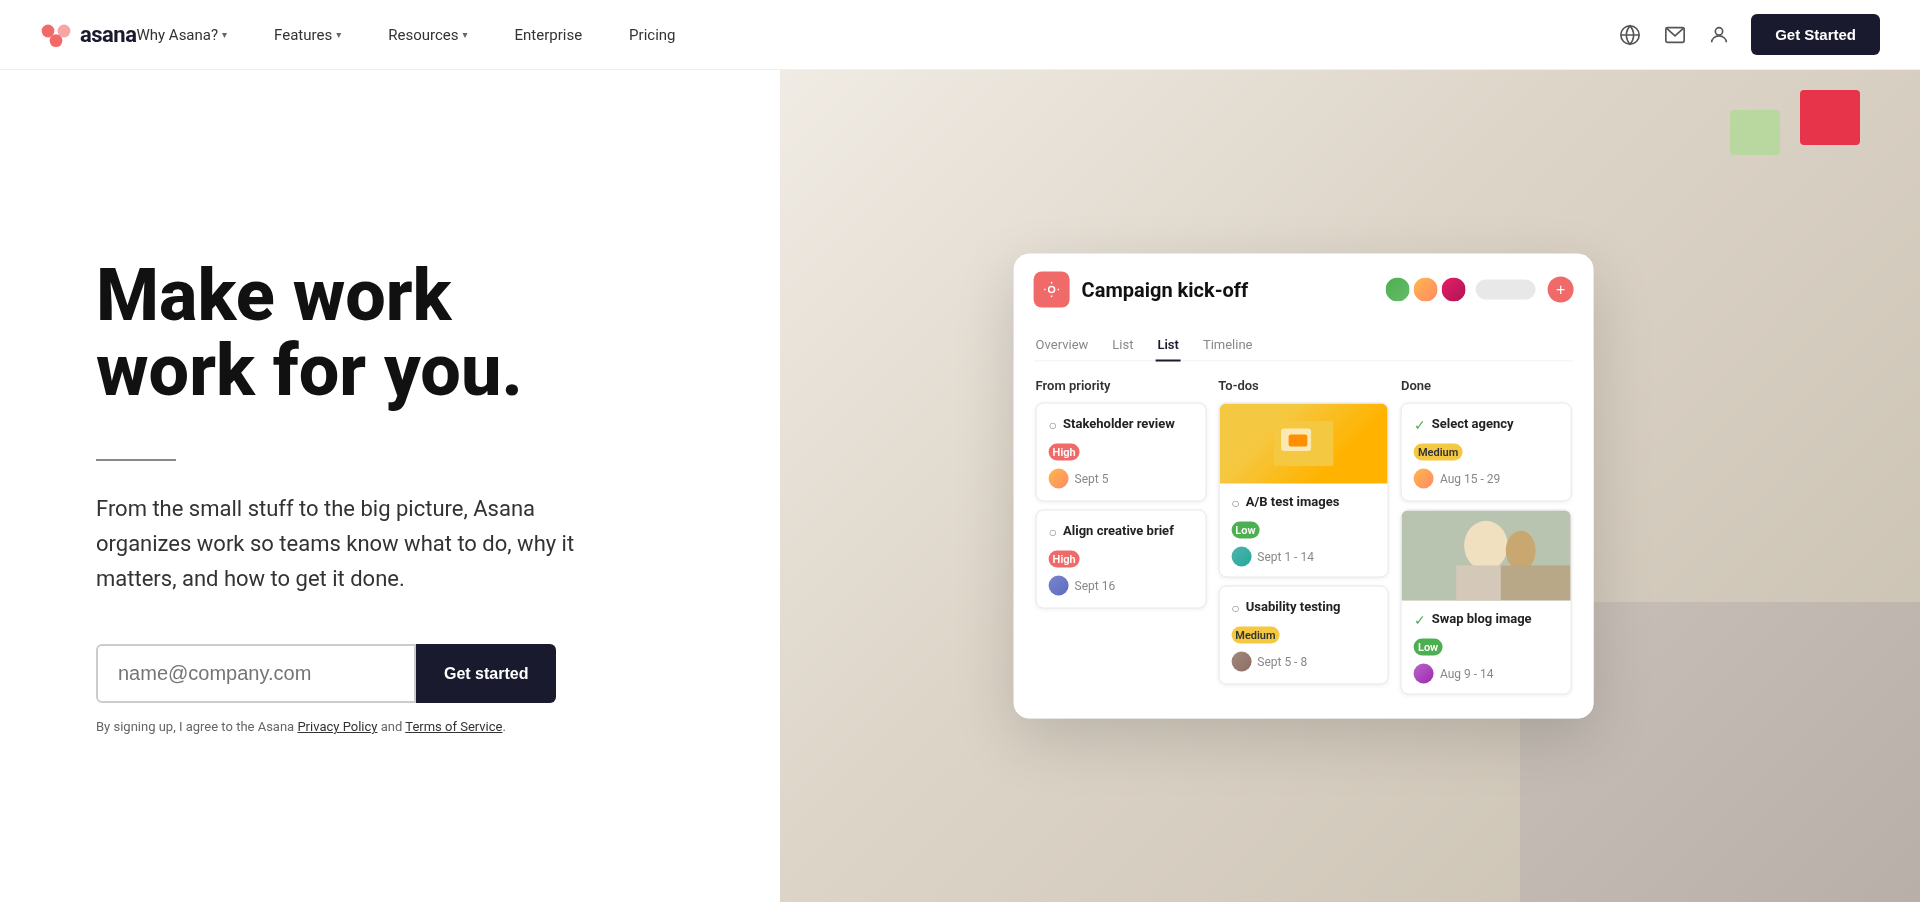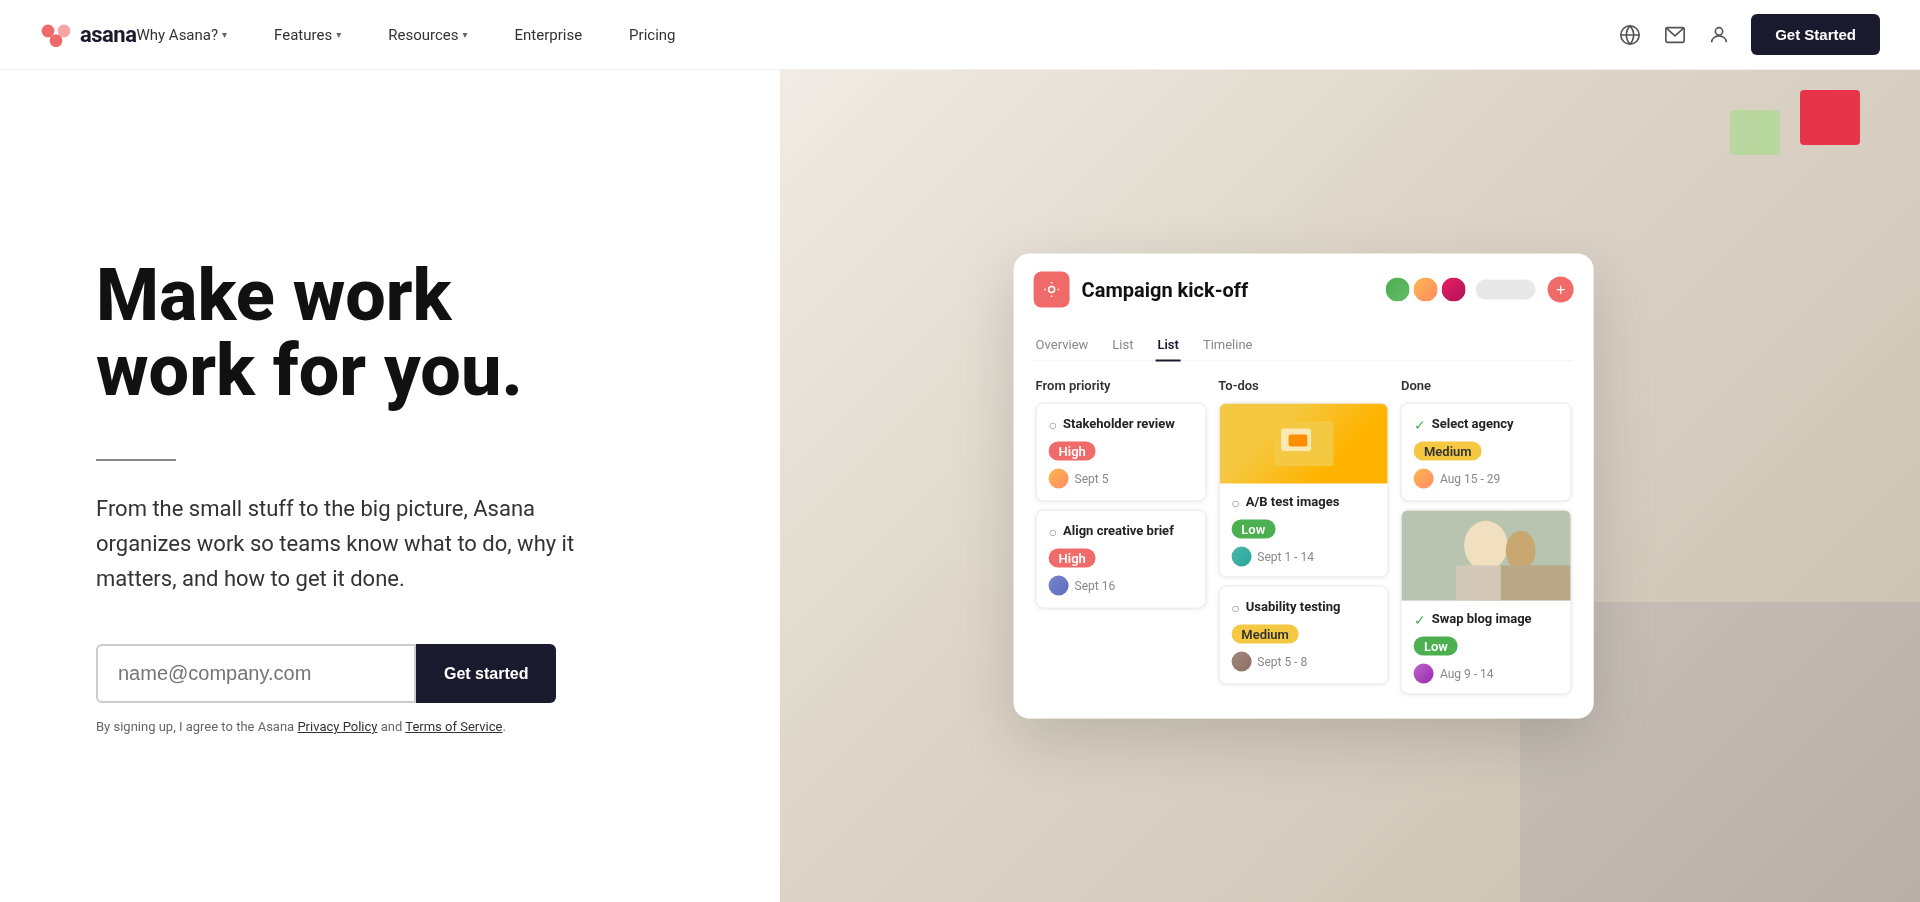--- a/index.html
+++ b/index.html
@@ -57,21 +57,21 @@
     
     .board-columns { display: flex; gap: 0; padding: 16px; background: #fff; }
     .board-col { flex: 1; padding: 0 6px; }
     .col-header { font-size: 13px; font-weight: 600; color: #333; margin-bottom: 10px; }
 
     
     .task-card { background: #fff; border: 1px solid #e8e8e8; border-radius: 8px; padding: 12px; margin-bottom: 8px; box-shadow: 0 1px 4px rgba(0,0,0,0.06); }
     .task-title-row { display: flex; align-items: flex-start; gap: 6px; margin-bottom: 8px; }
     .check-icon { color: #888; font-size: 14px; flex-shrink: 0; margin-top: 1px; }
     .task-title { font-size: 13px; color: #222; font-weight: 700; }
-    .priority-badge { display: inline-block; padding: 2px 10px; border-radius: 20px; font-size: 13px; font-weight: 600; margin-bottom: 8px; }
+    .priority-badge { display: inline-block; padding: 2px 4px; border-radius: 20px; font-size: 11px; font-weight: 600; margin-bottom: 8px; }
     .badge-high { background: #f06a6a; color: #fff; }
     .badge-medium { background: #f5c842; color: #333; }
     .badge-low { background: #4caf50; color: #fff; }
     .task-meta { display: flex; align-items: center; gap: 6px; }
     .task-avatar { width: 20px; height: 20px; border-radius: 50%; }
     .task-av1 { background: linear-gradient(135deg, #ffb74d, #ff8a65); }
     .task-av2 { background: linear-gradient(135deg, #7986cb, #5c6bc0); }
     .task-av3 { background: linear-gradient(135deg, #4db6ac, #26a69a); }
     .task-av4 { background: linear-gradient(135deg, #a1887f, #8d6e63); }
     .task-av5 { background: linear-gradient(135deg, #ba68c8, #9c27b0); }

